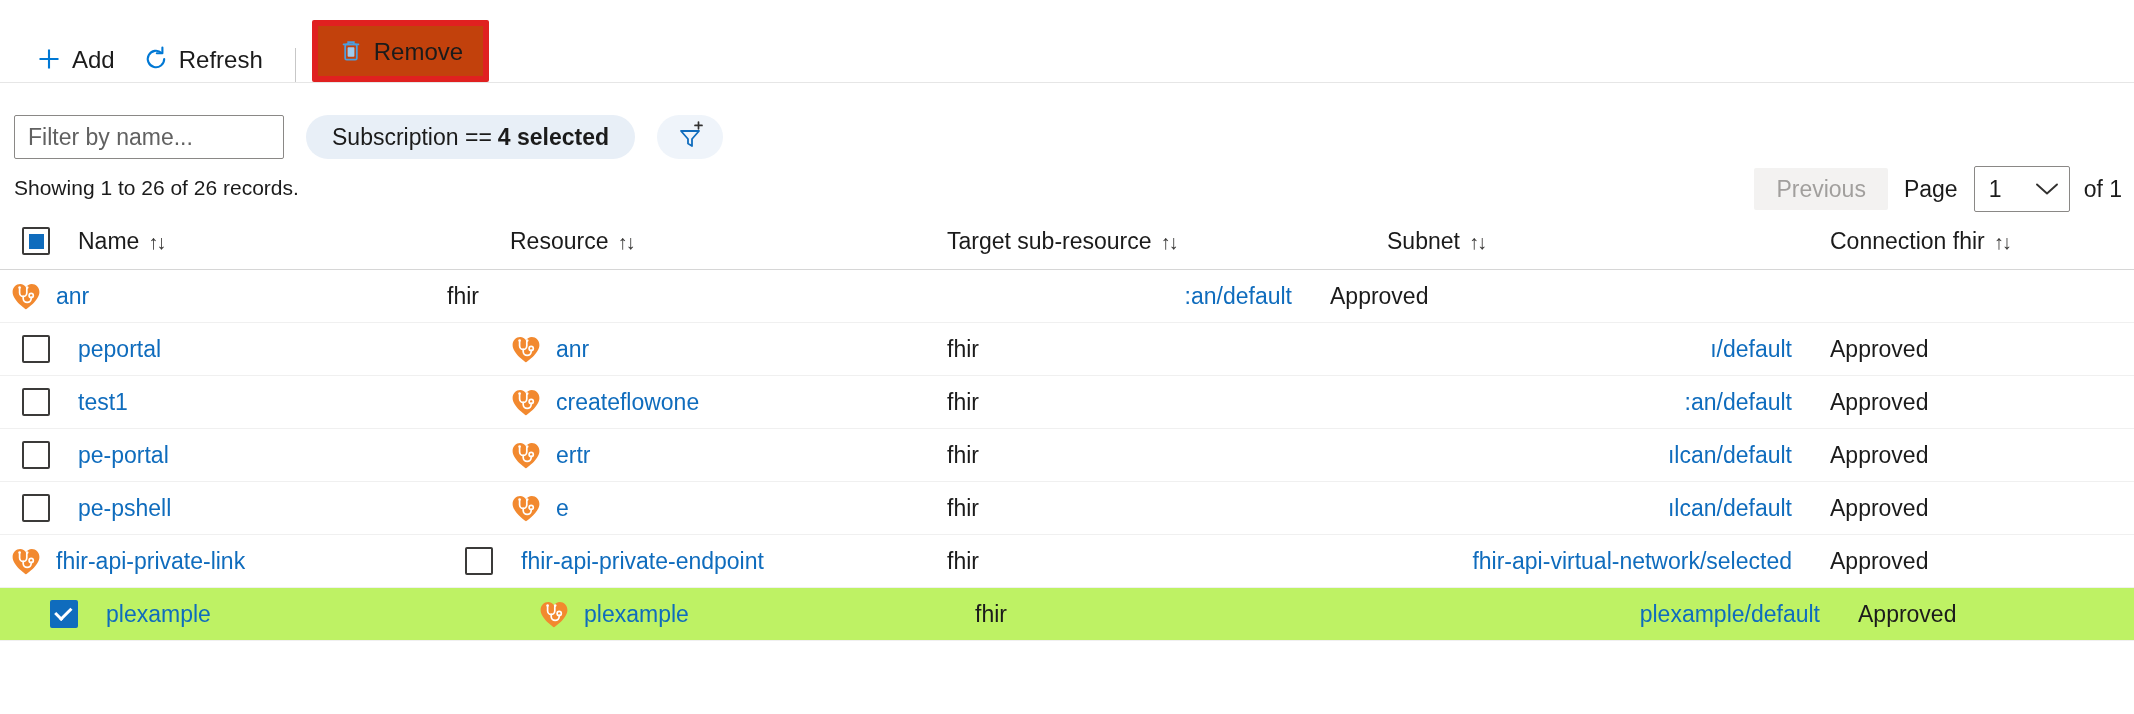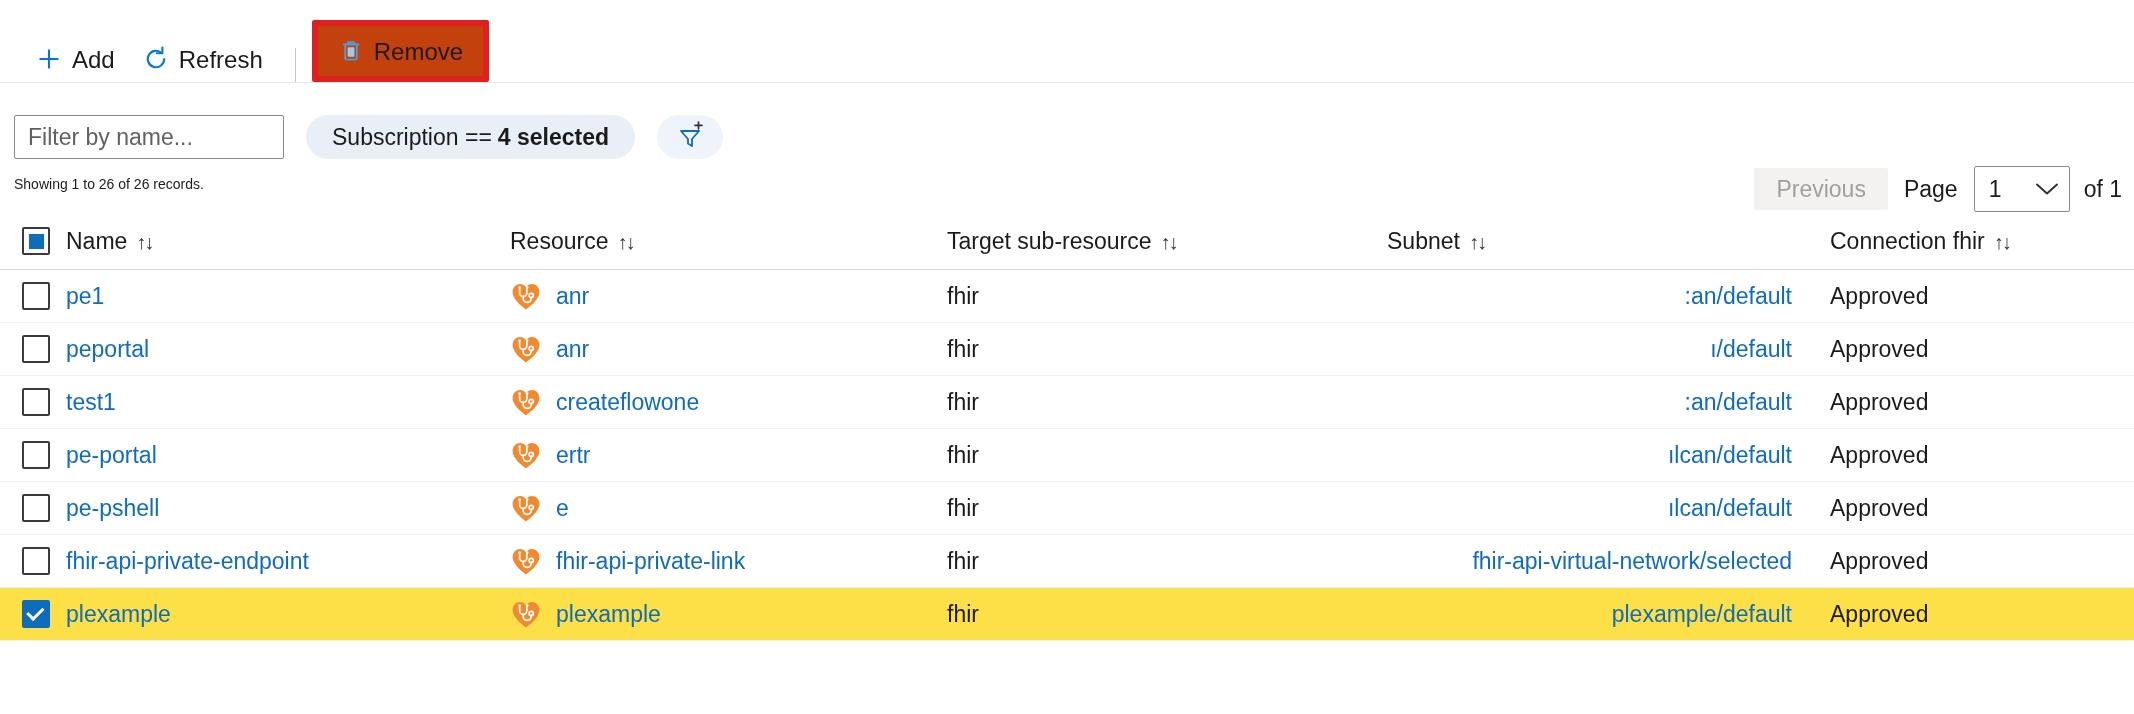--- a/index.html
+++ b/index.html
@@ -67,21 +67,21 @@
   .addfilter {
     display: flex; align-items: center; justify-content: center;
     width: 66px; height: 44px;
     background: #eff4fa; border-radius: 22px;
     cursor: pointer; color:#0f6cbd;
   }
 
   
   .records {
     position: absolute; left: 14px; top: 176px;
-    font-size: 14px; color: #1b1b1b; white-space: nowrap;
+    font-size: 21px; color: #1b1b1b; white-space: nowrap;
   }
   .pager {
     position: absolute; right: 12px; top: 166px;
     display: flex; align-items: center; gap: 14px;
     font-size: 23px; color: #1b1b1b; white-space: nowrap;
   }
   .btn-prev {
     height: 42px; padding: 0 22px;
     background: #f3f2f1; border: none; border-radius: 2px;
     color: #a19f9d; font-size: 23px; font-family: inherit;
@@ -103,23 +103,23 @@
     display: flex; align-items: center;
     width: 2134px; height: 53px;
     border-bottom: 1px solid #f0f0f0;
     font-size: 23px; color: #1b1b1b;
   }
   .row.header {
     height: 57px;
     border-bottom: 1px solid #d6d6d6;
     font-size: 23px;
   }
-  .row.selected { background: #fde047; }
+  .row.selected { background: #bef264; padding-left: 28px; }
   .cell { display: flex; align-items: center; height: 100%; overflow: hidden; }
-  .c-name   { width: 500px; padding-left: 22px; gap: 16px; flex:0 0 500px; }
+  .c-name   { width: 500px; padding-left: 22px; gap: 28px; flex:0 0 500px; }
   .c-res    { width: 443px; padding-left: 10px; gap: 14px; flex:0 0 443px; }
   .c-target { width: 440px; padding-left: 4px; flex:0 0 440px; }
   .c-subnet { width: 443px; padding-right: 34px; justify-content: flex-end; flex:0 0 443px; }
   .c-state  { width: 308px; padding-left: 4px; flex:0 0 308px; }
 
   .row.header .c-subnet { justify-content: flex-start; padding-left: 4px; padding-right:0; }
 
   .hdr-txt { display:flex; align-items:center; gap: 9px; cursor: pointer; white-space: nowrap; }
   .sort { font-size: 20px; color:#3b3a39; letter-spacing:-2px; position:relative; top:1px; }
 
@@ -255,24 +255,20 @@
       <div class="cell c-state">
         <span class="hdr-txt">
           <span>Connection fhir</span>
           <span class="sort">↑↓</span>
         </span>
       </div>
     </div>
 
     <div id="rows-container">
         <div class="row">
-          <div class="cell c-name">
-            <span class="cb"></span>
-            <span class="link">pe1</span>
-          </div>
           <div class="cell c-res">
             <svg class="fhir-ico" viewBox="0 0 32 32">
               <path d="M16 29.2S2.6 20.6 2.6 11.9C2.6 7.3 6.1 4 10.2 4c2.5 0 4.7 1.3 5.8 3.2C17.1 5.3 19.3 4 21.8 4c4.1 0 7.6 3.3 7.6 7.9 0 8.7-13.4 17.3-13.4 17.3z" fill="#f2892f"></path>
               <path d="M9.6 8.6v4.1c0 2.1 1.6 3.7 3.6 3.7s3.6-1.6 3.6-3.7V8.6" stroke="#fff" stroke-width="1.7" fill="none" stroke-linecap="round"></path>
               <circle cx="9.6" cy="7.6" r="1.3" fill="#fff"></circle>
               <circle cx="17.2" cy="7.6" r="1.3" fill="#fff"></circle>
               <path d="M13.2 16.4v2.1c0 2.2 1.8 3.9 4 3.9s4-1.7 4-3.9v-1.3" stroke="#fff" stroke-width="1.7" fill="none" stroke-linecap="round"></path>
               <circle cx="21.2" cy="15.4" r="2.1" fill="none" stroke="#fff" stroke-width="1.7"></circle>
             </svg>
             <span class="link">anr</span>
@@ -385,35 +381,35 @@
             <span class="plain">fhir</span>
           </div>
           <div class="cell c-subnet">
             <span class="link">ılcan/default</span>
           </div>
           <div class="cell c-state">
             <span class="plain">Approved</span>
           </div>
         </div>
         <div class="row">
+          <div class="cell c-res">
+            <svg class="fhir-ico" viewBox="0 0 32 32">
+              <path d="M16 29.2S2.6 20.6 2.6 11.9C2.6 7.3 6.1 4 10.2 4c2.5 0 4.7 1.3 5.8 3.2C17.1 5.3 19.3 4 21.8 4c4.1 0 7.6 3.3 7.6 7.9 0 8.7-13.4 17.3-13.4 17.3z" fill="#f2892f"></path>
+              <path d="M9.6 8.6v4.1c0 2.1 1.6 3.7 3.6 3.7s3.6-1.6 3.6-3.7V8.6" stroke="#fff" stroke-width="1.7" fill="none" stroke-linecap="round"></path>
+              <circle cx="9.6" cy="7.6" r="1.3" fill="#fff"></circle>
+              <circle cx="17.2" cy="7.6" r="1.3" fill="#fff"></circle>
+              <path d="M13.2 16.4v2.1c0 2.2 1.8 3.9 4 3.9s4-1.7 4-3.9v-1.3" stroke="#fff" stroke-width="1.7" fill="none" stroke-linecap="round"></path>
+              <circle cx="21.2" cy="15.4" r="2.1" fill="none" stroke="#fff" stroke-width="1.7"></circle>
+            </svg>
+            <span class="link">fhir-api-private-link</span>
+          </div>
           <div class="cell c-name">
             <span class="cb"></span>
             <span class="link">fhir-api-private-endpoint</span>
           </div>
-          <div class="cell c-res">
-            <svg class="fhir-ico" viewBox="0 0 32 32">
-              <path d="M16 29.2S2.6 20.6 2.6 11.9C2.6 7.3 6.1 4 10.2 4c2.5 0 4.7 1.3 5.8 3.2C17.1 5.3 19.3 4 21.8 4c4.1 0 7.6 3.3 7.6 7.9 0 8.7-13.4 17.3-13.4 17.3z" fill="#f2892f"></path>
-              <path d="M9.6 8.6v4.1c0 2.1 1.6 3.7 3.6 3.7s3.6-1.6 3.6-3.7V8.6" stroke="#fff" stroke-width="1.7" fill="none" stroke-linecap="round"></path>
-              <circle cx="9.6" cy="7.6" r="1.3" fill="#fff"></circle>
-              <circle cx="17.2" cy="7.6" r="1.3" fill="#fff"></circle>
-              <path d="M13.2 16.4v2.1c0 2.2 1.8 3.9 4 3.9s4-1.7 4-3.9v-1.3" stroke="#fff" stroke-width="1.7" fill="none" stroke-linecap="round"></path>
-              <circle cx="21.2" cy="15.4" r="2.1" fill="none" stroke="#fff" stroke-width="1.7"></circle>
-            </svg>
-            <span class="link">fhir-api-private-link</span>
-          </div>
           <div class="cell c-target">
             <span class="plain">fhir</span>
           </div>
           <div class="cell c-subnet">
             <span class="link">fhir-api-virtual-network/selected</span>
           </div>
           <div class="cell c-state">
             <span class="plain">Approved</span>
           </div>
         </div>

